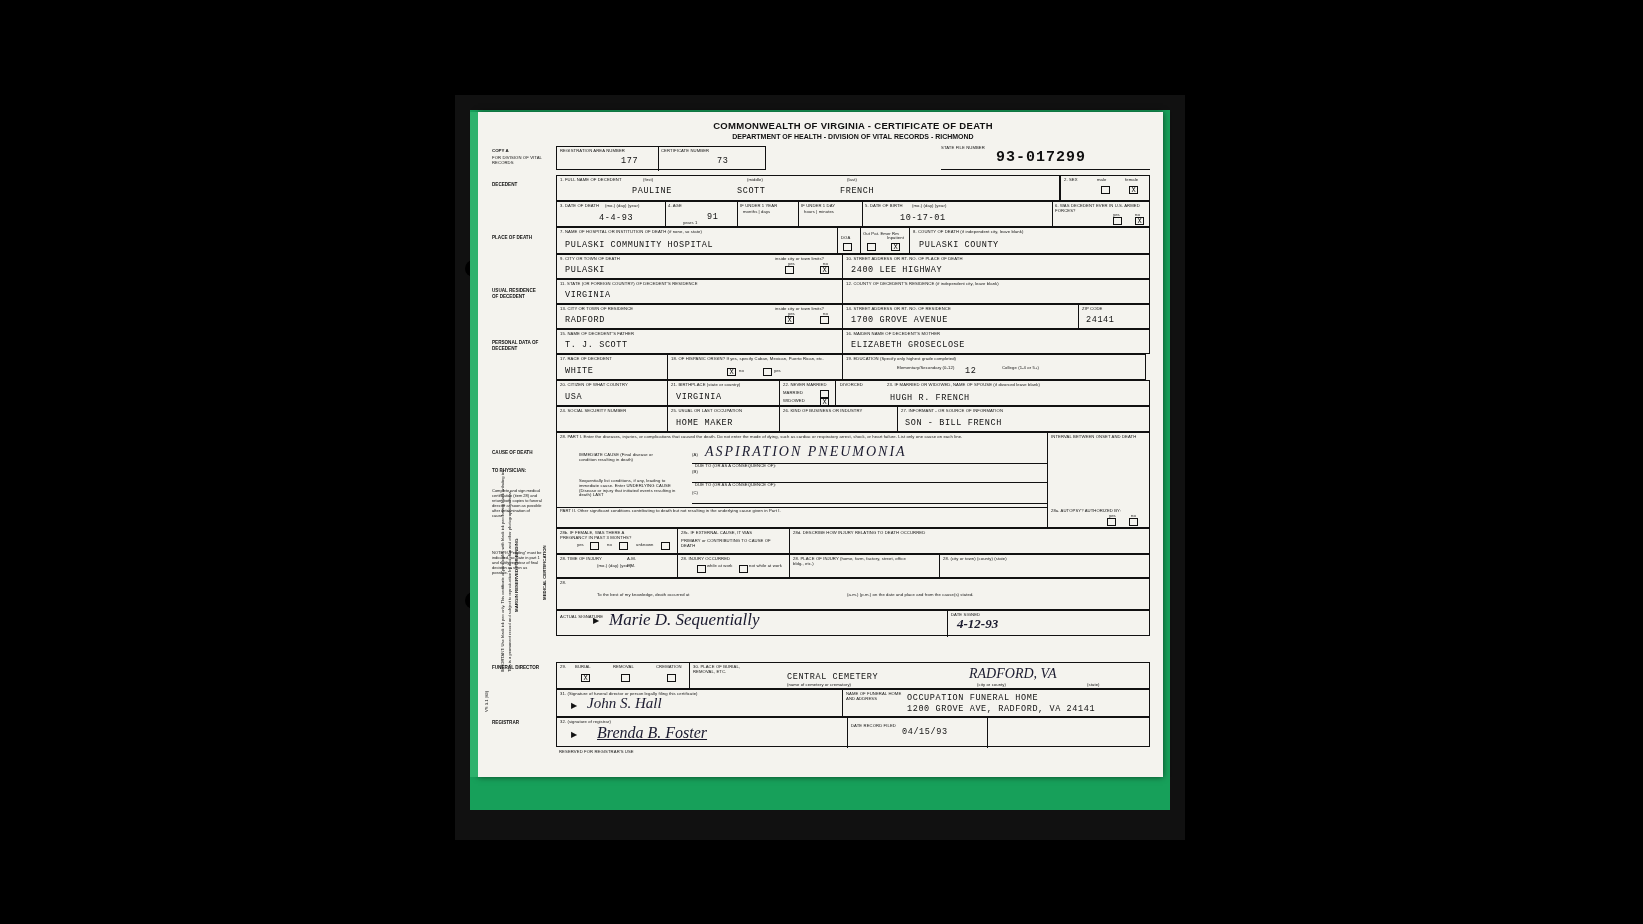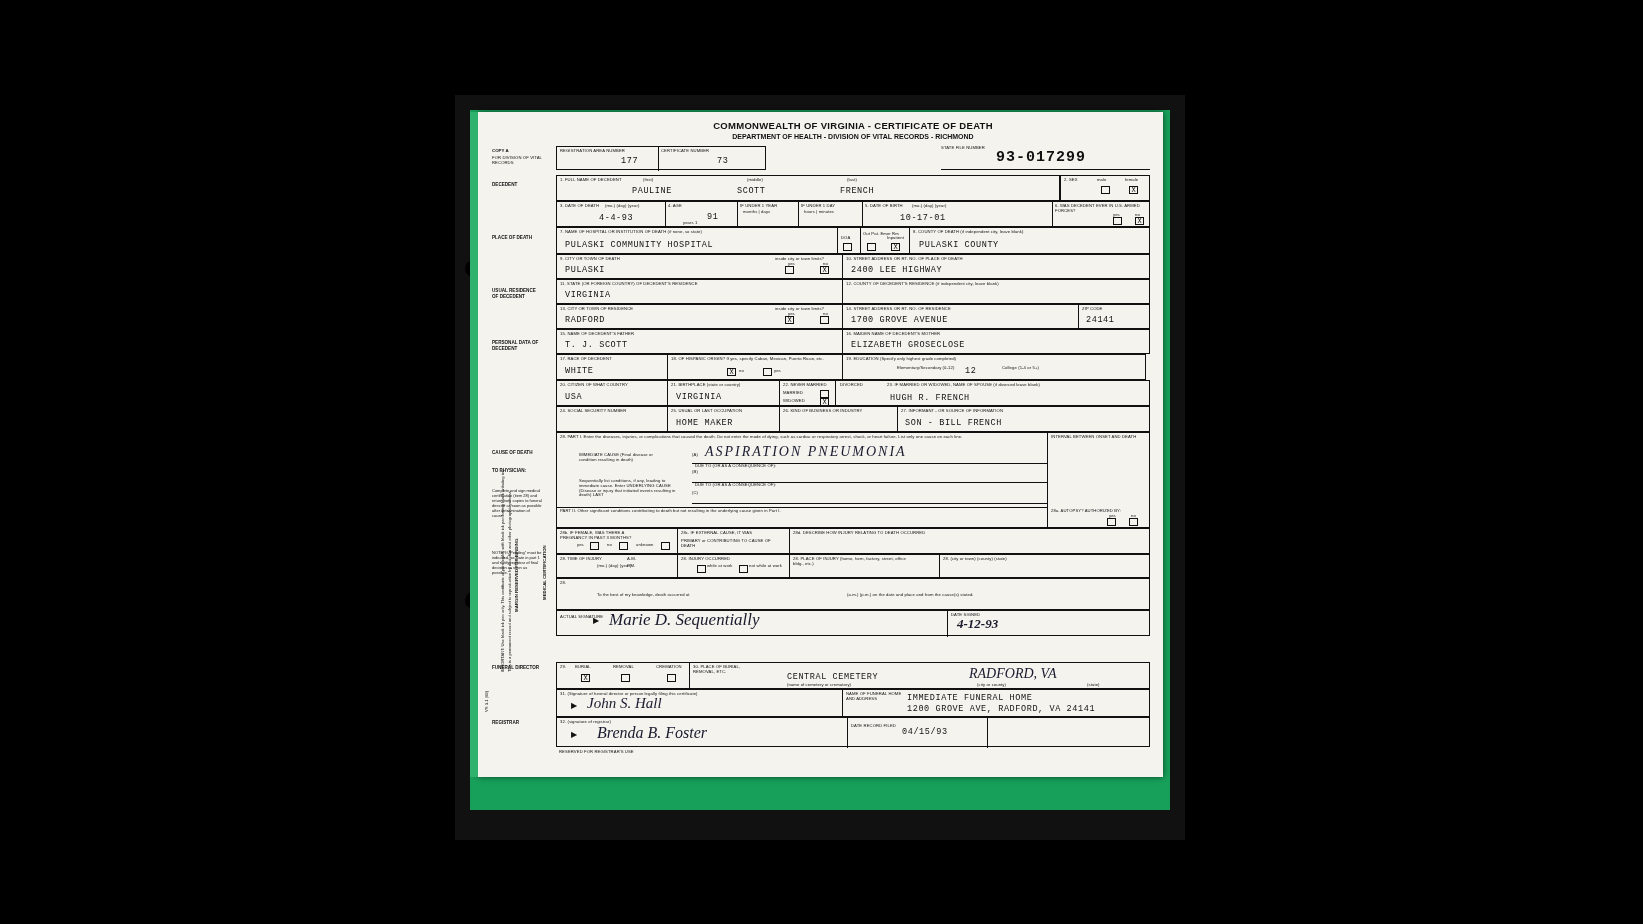--- a/index.html
+++ b/index.html
@@ -347,28 +347,28 @@
         <div class="lbl" style="position:absolute;left:530px;top:20px;">(state)</div>
         <div class="hand" style="position:absolute;left:412px;top:3px;font-size:14px;">RADFORD, VA</div>
       </div>
 
       <div class="gridbox" style="left:0px;top:569px;width:594px;height:28px;">
         <div class="lbl" style="position:absolute;left:3px;top:2px;">31. (Signature of funeral director or person legally filing this certificate)</div>
         <div style="position:absolute;left:14px;top:11px;font-size:8px;color:#111;">▶</div>
         <div class="hand" style="position:absolute;left:30px;top:5px;font-size:15px;">John S. Hall</div>
         <div class="line vl" style="left:285px;top:0;height:28px;"></div>
         <div class="lbl" style="position:absolute;left:289px;top:2px;width:60px;">NAME OF FUNERAL HOME AND ADDRESS</div>
-        <div class="val" style="position:absolute;left:350px;top:3px;">IMMEDIATE FUNERAL HOME</div>
+        <div class="val" style="position:absolute;left:350px;top:3px;">OCCUPATION FUNERAL HOME</div>
         <div class="val" style="position:absolute;left:350px;top:14px;">1200 GROVE AVE, RADFORD, VA 24141</div>
       </div>
 
       <div class="gridbox" style="left:0px;top:597px;width:594px;height:30px;">
         <div class="lbl" style="position:absolute;left:3px;top:2px;">32.            (signature of registrar)</div>
         <div style="position:absolute;left:14px;top:12px;font-size:8px;color:#111;">▶</div>
-        <div class="hand" style="position:absolute;left:40px;top:6px;font-size:16px;">Brenda B. Foster</div>
+        <div class="hand" style="position:absolute;left:40px;top:6px;font-size:16px;text-decoration:underline;">Brenda B. Foster</div>
         <div class="line vl" style="left:290px;top:0;height:30px;"></div>
         <div class="lbl" style="position:absolute;left:294px;top:6px;">DATE RECORD FILED</div>
         <div class="val" style="position:absolute;left:345px;top:9px;">04/15/93</div>
         <div class="line vl" style="left:430px;top:0;height:30px;"></div>
       </div>
 
       <div style="position:absolute;left:3px;top:630px;" class="lbl">RESERVED FOR REGISTRAR'S USE</div>
 
     </div>
   </div>

